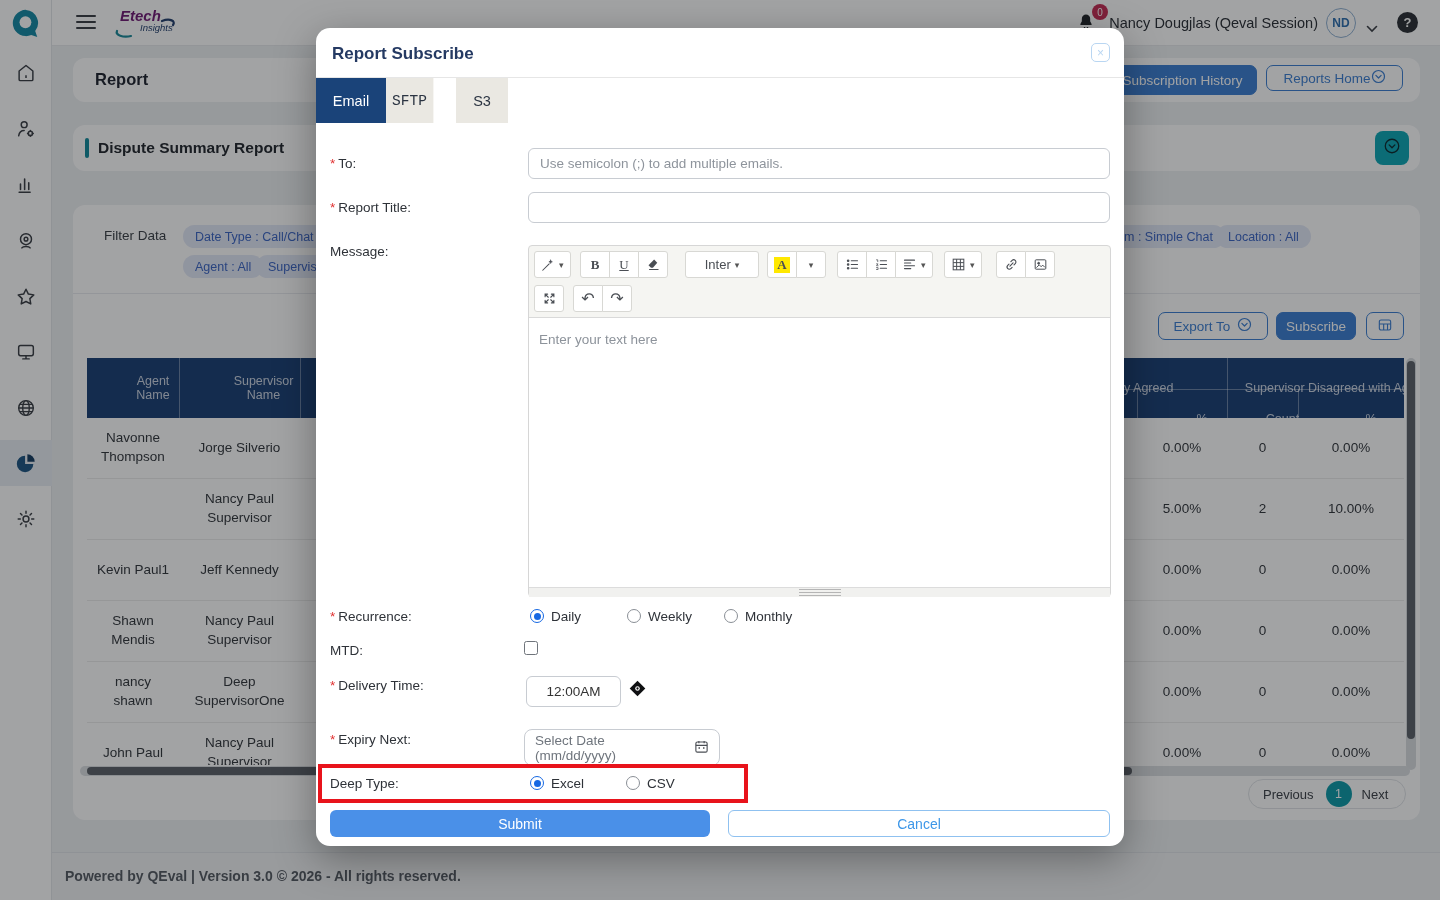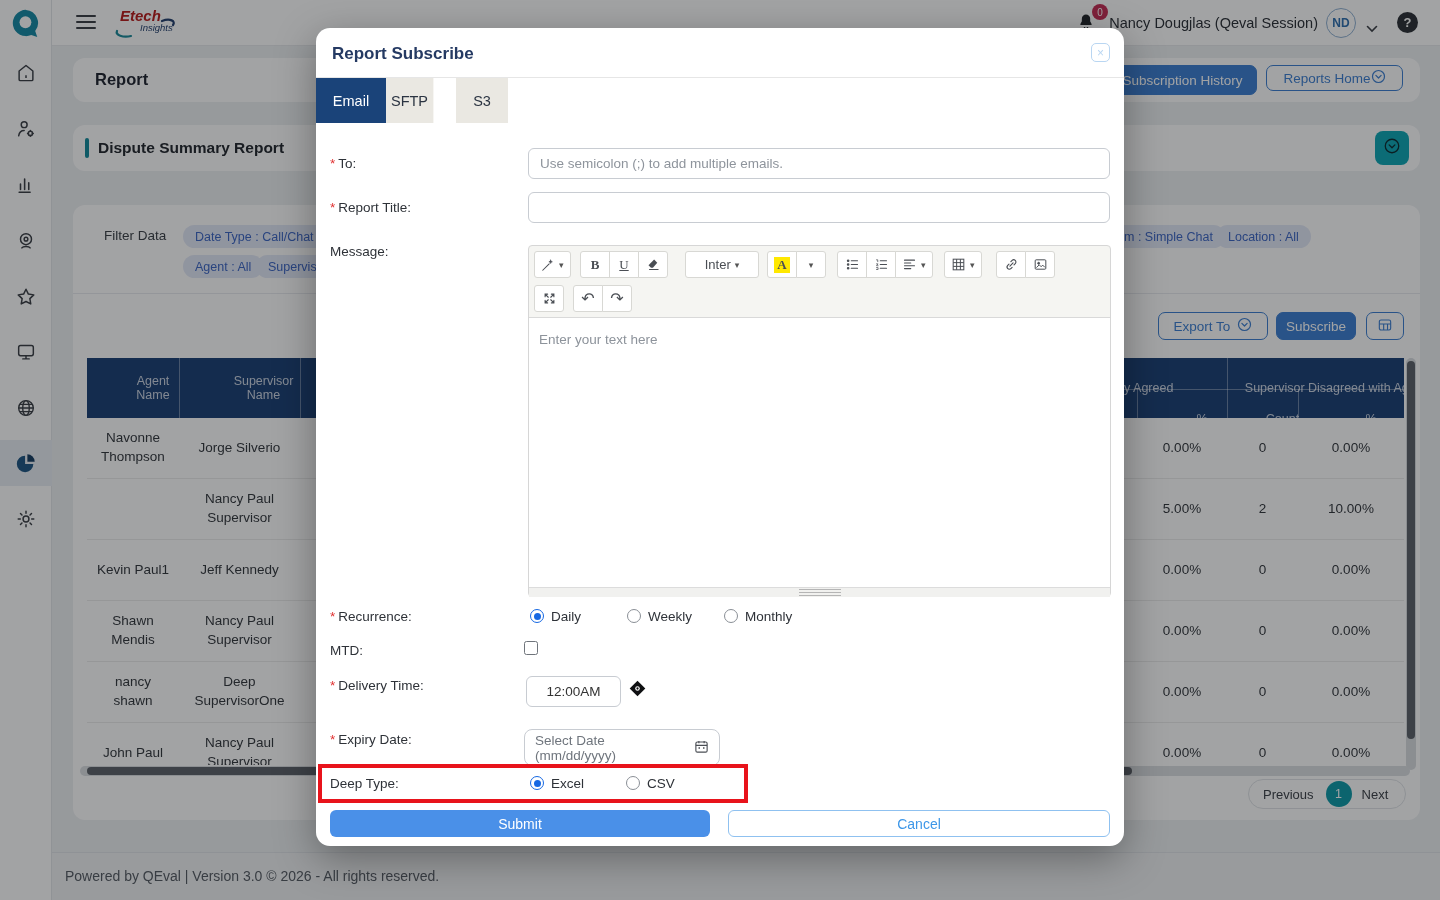--- a/index.html
+++ b/index.html
@@ -12,21 +12,21 @@
   .rail{position:absolute;left:0;top:0;width:52px;height:900px;background:#fff;border-right:1px solid #e2e5e9;z-index:1;}
   .rail-item{position:absolute;left:0;width:52px;height:44px;display:flex;align-items:center;justify-content:center;}
   .rail-active-band{position:absolute;left:0;top:440px;width:52px;height:46px;background:#e9eef4;}
   .rail svg{display:block;}
 
   
   .topbar{position:absolute;left:52px;top:0;width:1388px;height:46px;background:#fff;border-bottom:1px solid #e7e9ec;z-index:1;}
   .hamburger{position:absolute;left:24px;top:15px;width:20px;height:14px;cursor:pointer;}
   .hamburger i{display:block;height:2px;background:#3a3e45;margin:0 0 4px 0;border-radius:1px;}
   .brand{position:absolute;left:62px;top:5px;width:80px;height:36px;}
-  .brand .e1{position:absolute;left:6px;top:2px;font-size:15px;font-weight:bold;font-style:italic;color:#b91c1c;}
+  .brand .e1{position:absolute;left:6px;top:2px;font-size:15px;font-weight:bold;font-style:italic;color:#701a75;}
   .brand .e2{position:absolute;left:26px;top:17px;font-size:9.5px;font-style:italic;color:#24406e;}
   .user-name{position:absolute;right:122px;top:15px;font-size:14.5px;color:#2b2f36;}
   .avatar{position:absolute;right:84px;top:8px;width:30px;height:30px;border:1.5px solid #8fb0d2;border-radius:50%;
           display:flex;align-items:center;justify-content:center;font-size:12px;font-weight:bold;color:#2f6fae;background:#fff;}
   .chev-user{position:absolute;right:62px;top:19px;}
   .help{position:absolute;right:22px;top:12px;width:21px;height:21px;border-radius:50%;background:#2c3036;color:#fff;
         display:flex;align-items:center;justify-content:center;font-size:13px;font-weight:bold;}
   .bell{position:absolute;right:344px;top:11px;}
   .badge{position:absolute;right:332px;top:4px;min-width:16px;height:16px;border-radius:8px;background:#c62d55;color:#fff;
          font-size:10px;display:flex;align-items:center;justify-content:center;padding:0 4px;}
@@ -85,33 +85,33 @@
   .hscroll-thumb{position:absolute;left:14px;top:562px;width:1045px;height:8px;background:#5d6269;border-radius:4px;cursor:pointer;}
 
   .pagination{position:absolute;left:1175px;top:574px;width:158px;height:30px;border:1px solid #e0e3e7;border-radius:16px;
               background:#fff;display:flex;align-items:center;font-size:13px;color:#3c4148;}
   .pg-prev{margin-left:14px;cursor:pointer;}
   .pg-num{width:26px;height:26px;border-radius:50%;background:#0d9aa8;color:#fff;display:flex;align-items:center;justify-content:center;
           margin:0 10px 0 12px;font-size:12.5px;cursor:pointer;}
   .pg-next{cursor:pointer;}
 
   .footer{position:absolute;left:52px;top:852px;width:1388px;height:48px;background:#f1f2f4;border-top:1px solid #e1e4e8;z-index:1;}
-  .footer span{position:absolute;left:13px;top:15px;font-size:14px;color:#555b63;}
+  .footer span{position:absolute;left:13px;top:15px;font-size:14px;color:#555b63;font-weight:bold;}
 
   
   .overlay{position:absolute;left:0;top:0;width:1440px;height:900px;background:rgba(10,12,16,.38);z-index:5;}
   .modal{position:absolute;left:316px;top:28px;width:808px;height:818px;background:#fff;border-radius:14px;z-index:10;
          box-shadow:0 12px 40px rgba(0,0,0,.35);}
   .modal-title{position:absolute;left:16px;top:16px;font-size:17px;font-weight:600;color:#253a63;}
   .modal-close{position:absolute;right:14px;top:15px;width:19px;height:19px;border:1.5px solid #b9d6f2;border-radius:5px;
                color:#b9d6f2;display:flex;align-items:center;justify-content:center;font-size:12px;cursor:pointer;}
   .modal-hdiv{position:absolute;left:0;top:49px;width:808px;height:1px;background:#e6e6e6;}
   .tab{position:absolute;top:50px;height:45px;display:flex;align-items:center;justify-content:center;font-size:14.5px;cursor:pointer;}
   .tab-email{left:0;width:70px;background:#1a4379;color:#fff;}
-  .tab-sftp{left:70px;width:48px;background:#eae8e2;color:#2b3442;border-right:1px solid #f7f6f3;}
+  .tab-sftp{left:70px;width:48px;background:#eae8e2;color:#2b3442;border-right:1px solid #f7f6f3;font-family:Liberation Mono, monospace;}
   .tab-s3{left:140px;width:52px;background:#eae8e2;color:#2b3442;}
 
   .flabel{position:absolute;left:14px;font-size:13.5px;color:#2e3238;white-space:nowrap;}
   .req{color:#e03131;margin-right:3px;}
   .f-input{position:absolute;border:1px solid #c8ccd2;border-radius:6px;font-size:13.5px;color:#333;padding:0 11px;
            font-family:"Liberation Sans",sans-serif;outline:none;background:#fff;}
   .f-input::placeholder{color:#8e949c;}
 
   .editor{position:absolute;left:212px;top:217px;width:583px;height:352px;border:1px solid #d6d6d6;border-radius:4px;background:#f5f5f2;}
   .tgroup{position:absolute;display:flex;}
@@ -531,21 +531,21 @@
       <span class="req">*</span><span>Delivery Time:</span>
     </span>
     <input class="f-input" style="left: 210px; top: 648px; width: 95px; height: 31px; text-align: center;" value="12:00AM">
     <span class="diamond-ico"><svg width="17" height="17" viewBox="0 0 18 18">
           <path d="M9 .7 17.3 9 9 17.3.7 9z" fill="#0f1012"></path>
           <circle cx="9" cy="9" r="2.4" fill="#fff"></circle>
           <circle cx="9" cy="9" r="1.2" fill="#0f1012"></circle>
         </svg></span>
 
     <span class="flabel" style="top:704px">
-      <span class="req">*</span><span>Expiry Date:</span>
+      <span class="req">*</span><span>Expiry Next:</span>
     </span>
     <div class="expiry-box">
       <span>Select Date (mm/dd/yyyy)</span>
       <span><svg width="15" height="15" viewBox="0 0 20 20" fill="none" stroke="#4a4e54" stroke-width="1.5">
             <rect x="2.5" y="4" width="15" height="13.5" rx="2"></rect>
             <path d="M2.5 8.5h15M6.5 2.5v3M13.5 2.5v3"></path>
             <path d="M6 12h2M12 12h2" stroke-width="1.8"></path>
           </svg></span>
     </div>
 

